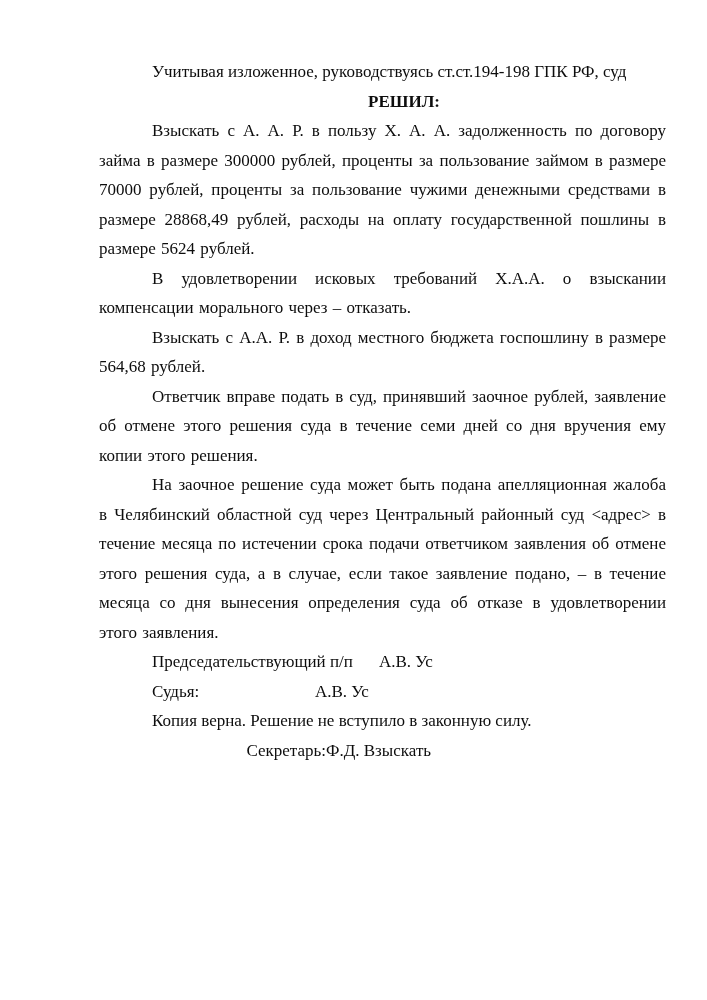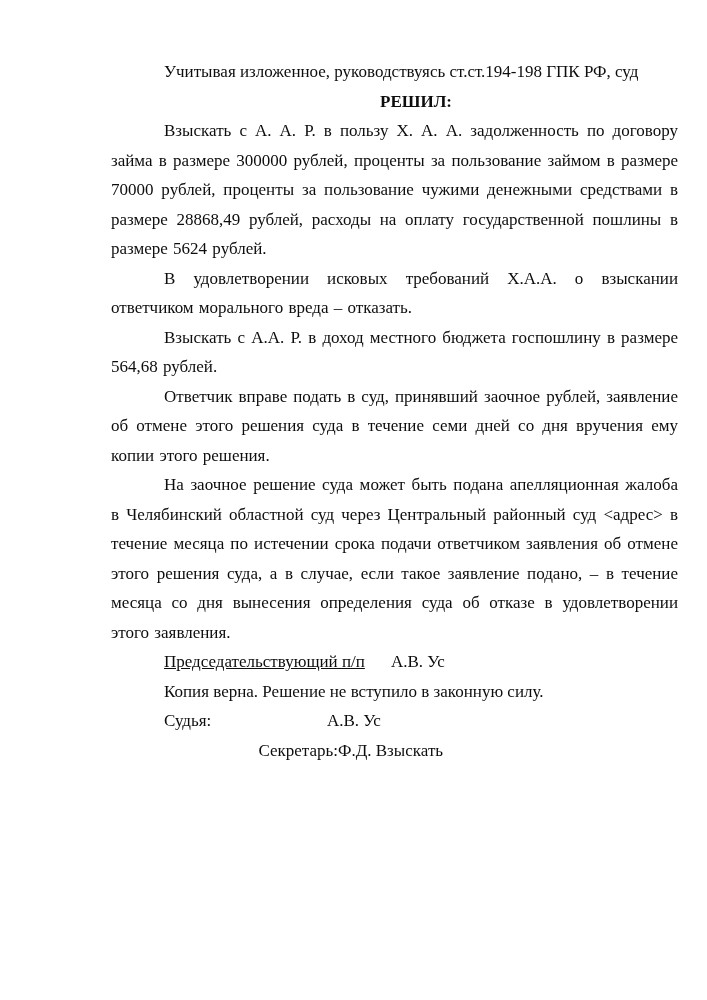--- a/index.html
+++ b/index.html
@@ -16,21 +16,20 @@
   }
   .content {
     position: absolute;
     left: 99px;
     top: 57px;
     width: 567px;
     font-family: "Liberation Serif", "DejaVu Serif", serif;
     font-size: 17px;
     line-height: 29.5px;
     color: #0d0d0d;
-    margin-left: 12px;
   }
   p { margin: 0; padding: 0; }
   .para {
     text-align: justify;
     text-indent: 53px;
     word-spacing: 1px;
   }
   .intro {
     text-align: left;
     text-indent: 53px;
@@ -38,53 +37,53 @@
   .heading {
     text-align: center;
     padding-left: 43px;
     font-weight: bold;
   }
   .sig-row {
     padding-left: 53px;
     text-align: left;
     white-space: nowrap;
   }
-  .sig-label-presiding { display: inline-block; text-decoration: underline; }
+  .sig-label-presiding { display: inline-block; }
   .presiding-name { display: inline-block; margin-left: 26px; }
   .sig-label-judge { display: inline-block; width: 163px; }
   .sig-label-secretary { display: inline-block; width: 174px; text-align: right; }
 </style>
 </head>
 <body>
 
 <div class="page">
   <div class="content">
 
     <p class="intro">Учитывая изложенное, руководствуясь ст.ст.194-198 ГПК РФ, суд</p>
 
     <p class="heading">РЕШИЛ:</p>
 
     <p class="para">Взыскать с А. А. Р. в пользу Х. А. А. задолженность по договору займа в размере 300000 рублей, проценты за пользование займом в размере 70000 рублей, проценты за пользование чужими денежными средствами в размере 28868,49 рублей, расходы на оплату государственной пошлины в размере 5624 рублей.</p>
 
-    <p class="para">В удовлетворении исковых требований Х.А.А. о взыскании ответчиком морального вреда – отказать.</p>
+    <p class="para">В удовлетворении исковых требований Х.А.А. о взыскании компенсации морального через – отказать.</p>
 
     <p class="para">Взыскать с А.А. Р. в доход местного бюджета госпошлину в размере 564,68 рублей.</p>
 
     <p class="para">Ответчик вправе подать в суд, принявший заочное рублей, заявление об отмене этого решения суда в течение семи дней со дня вручения ему копии этого решения.</p>
 
     <p class="para">На заочное решение суда может быть подана апелляционная жалоба в Челябинский областной суд через Центральный районный суд &lt;адрес&gt; в течение месяца по истечении срока подачи ответчиком заявления об отмене этого решения суда, а в случае, если такое заявление подано, – в течение месяца со дня вынесения определения суда об отказе в удовлетворении этого заявления.</p>
 
     <p class="sig-row">
       <span class="sig-label-presiding">Председательствующий п/п</span><span class="presiding-name">А.В. Ус</span>
     </p>
 
-    <p class="sig-row">Копия верна. Решение не вступило в законную силу.</p>
-
     <p class="sig-row">
       <span class="sig-label-judge">Судья:</span><span>А.В. Ус</span>
     </p>
+
+    <p class="sig-row">Копия верна. Решение не вступило в законную силу.</p>
 
     <p class="sig-row">
       <span class="sig-label-secretary">Секретарь:</span><span>Ф.Д. Взыскать</span>
     </p>
 
   </div>
 </div>
 
 </body></html>

